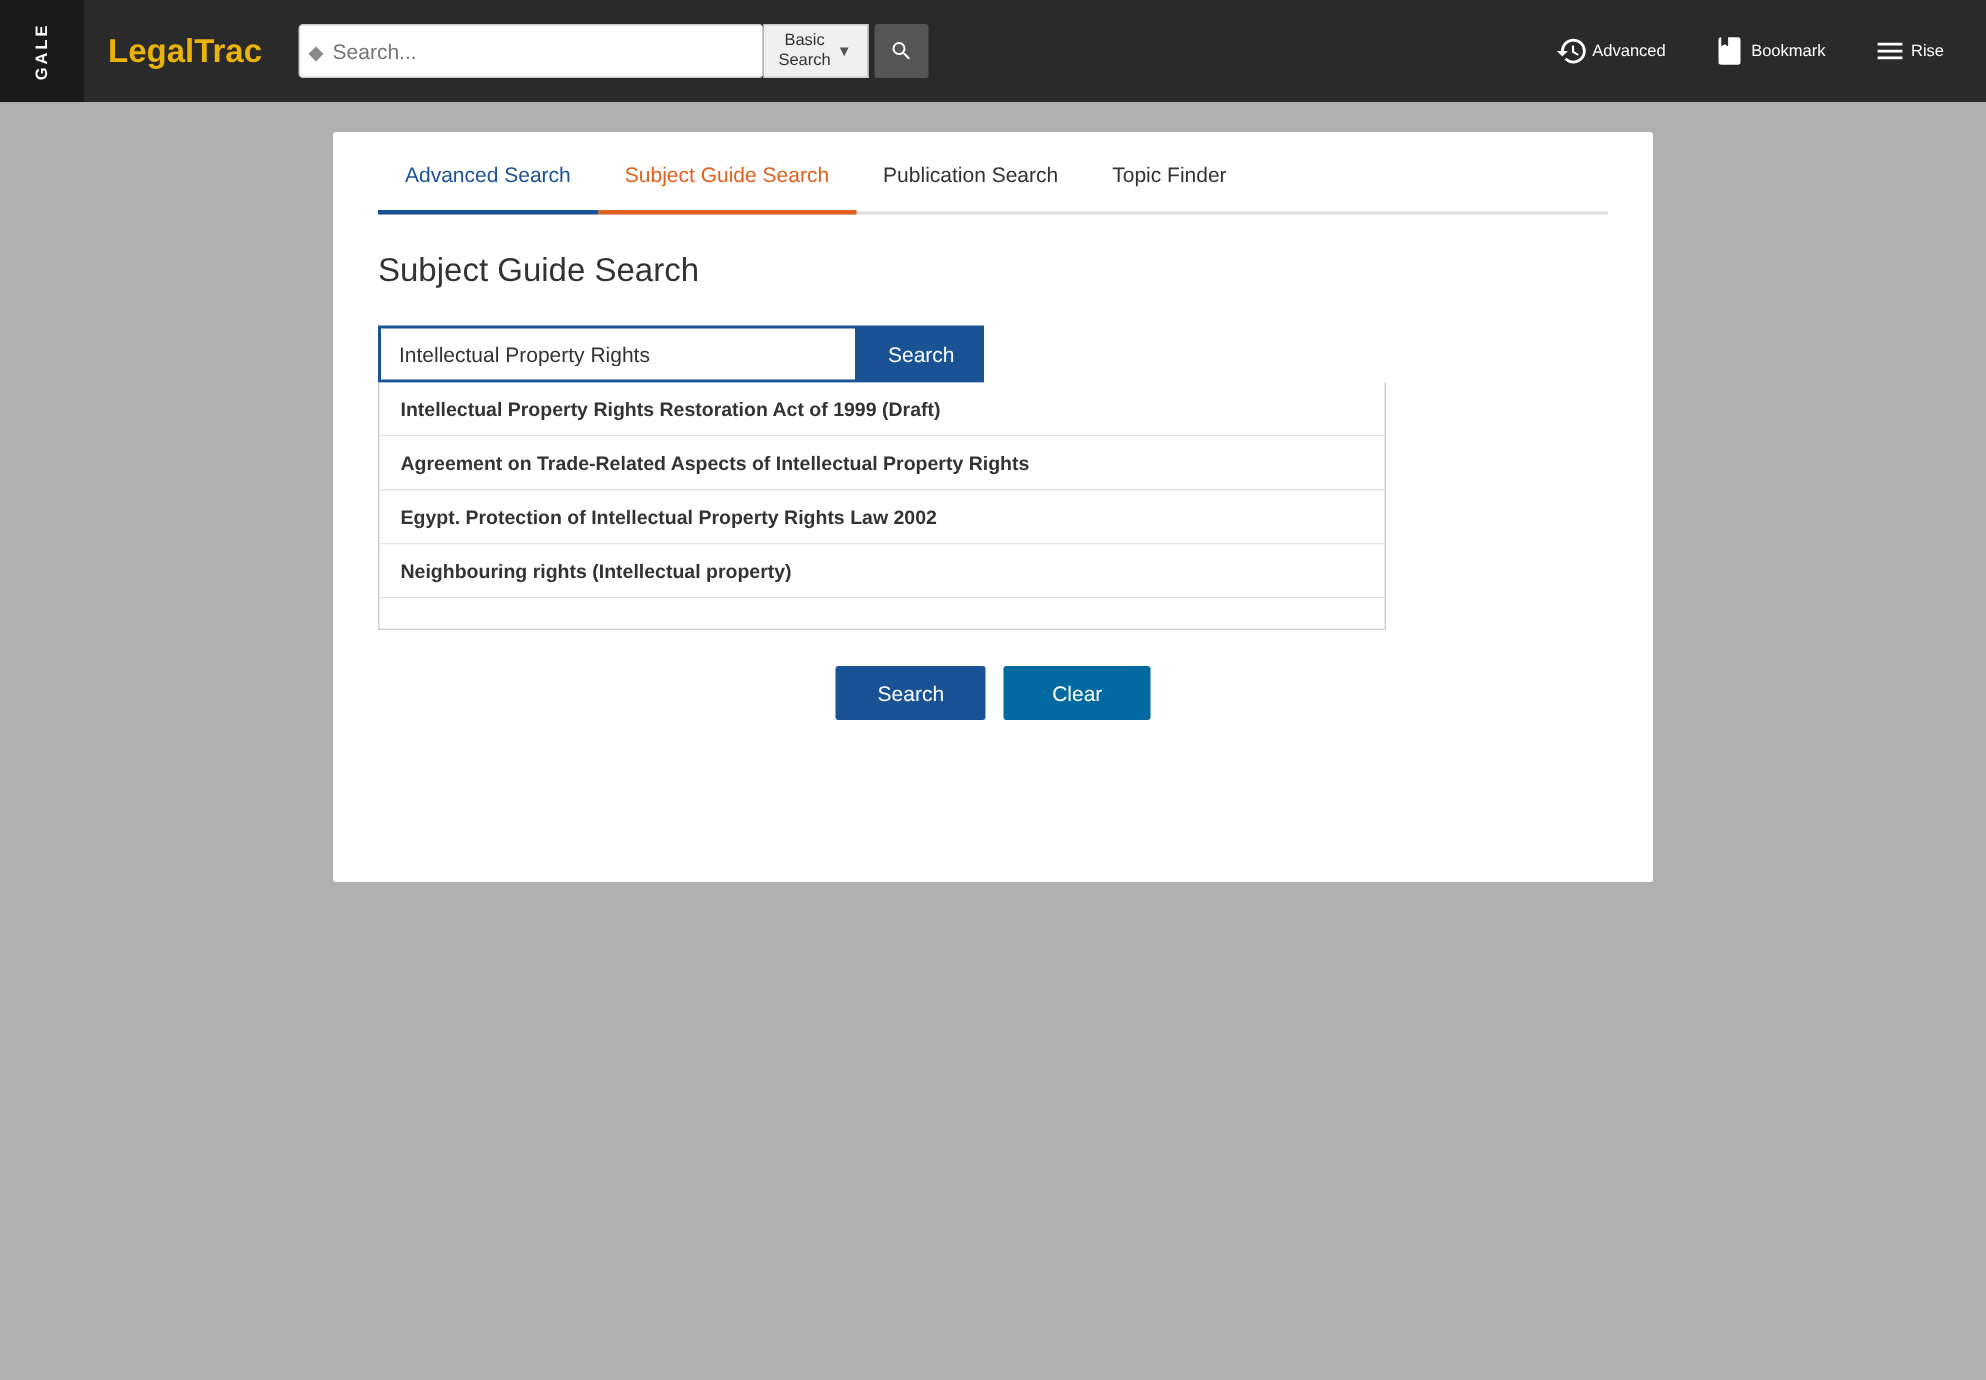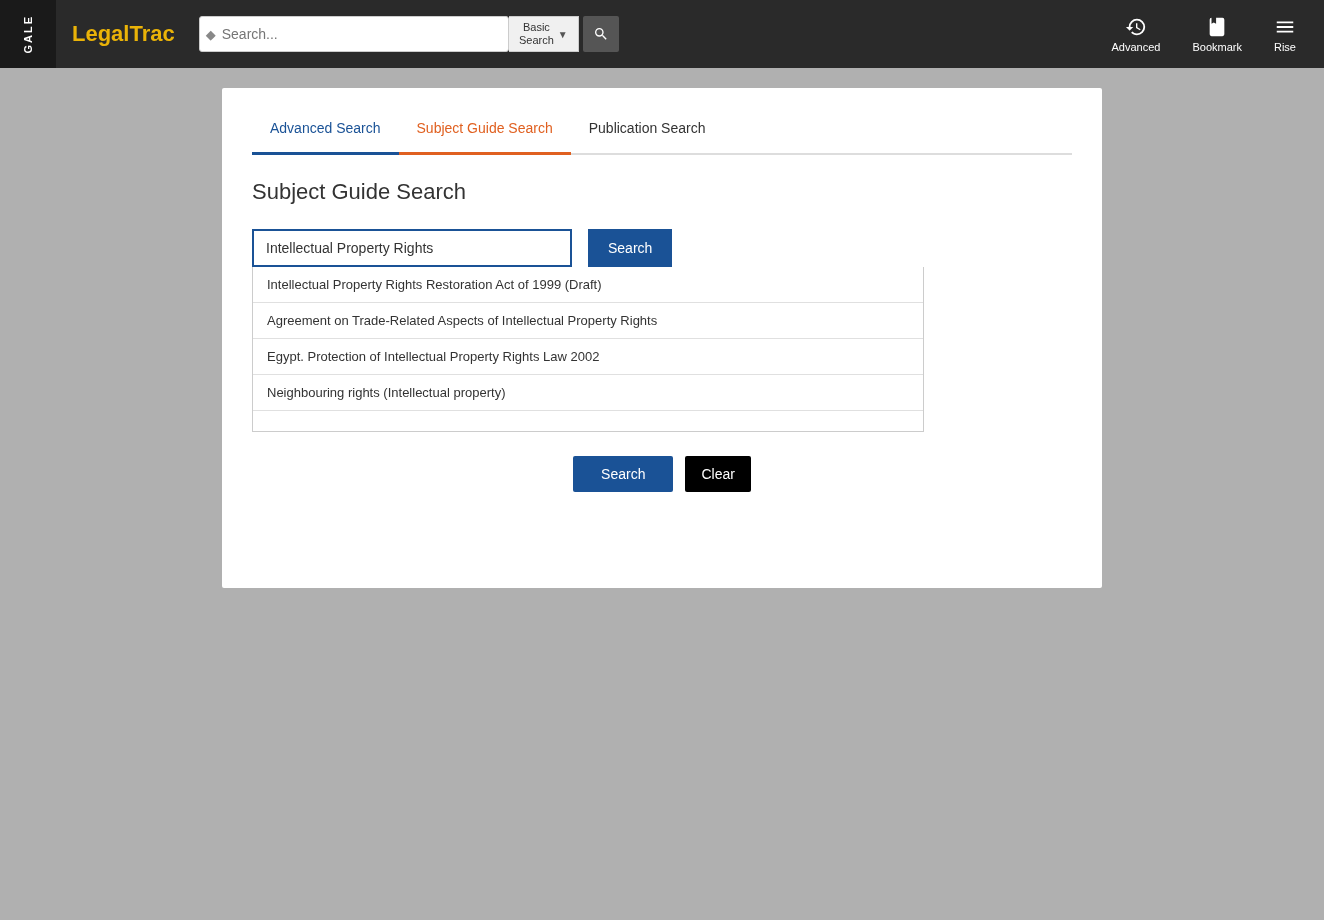--- a/index.html
+++ b/index.html
@@ -112,21 +112,21 @@
     }
     .nav-actions {
       display: flex;
       align-items: center;
       margin-left: auto;
       margin-right: 16px;
       gap: 8px;
     }
     .nav-action-btn {
       display: flex;
-      flex-direction: column;
+      flex-direction: row;
       align-items: center;
       background: transparent;
       border: none;
       color: white;
       cursor: pointer;
       padding: 4px 12px;
       font-size: 11px;
       gap: 3px;
     }
     .nav-action-btn svg {
@@ -151,21 +151,21 @@
       min-height: 500px;
       border-radius: 2px;
       padding: 0 30px 40px 30px;
     }
 
     
     .tabs {
       display: flex;
       border-bottom: 2px solid #ddd;
       margin-bottom: 24px;
-      padding-top: 16px;
+      padding-top: 4px;
     }
     .tab {
       padding: 16px 18px;
       font-size: 14px;
       cursor: pointer;
       color: #333;
       border-bottom: 3px solid transparent;
       margin-bottom: -2px;
       white-space: nowrap;
     }
@@ -175,21 +175,21 @@
       font-size: 22px;
       font-weight: normal;
       color: #333;
       margin-bottom: 24px;
     }
 
     
     .subject-search-row {
       display: flex;
       align-items: center;
-      gap: 16px;
+      gap: 0;
       margin-bottom: 0;
     }
     .subject-input {
       border: 2px solid #1a5296;
       outline: none;
       padding: 8px 12px;
       font-size: 14px;
       width: 320px;
       height: 38px;
       color: #333;
@@ -207,20 +207,21 @@
 
     
     .results-container {
       width: 672px;
       border: 1px solid #ccc;
       border-top: none;
       margin-top: 0;
       max-height: 260px;
       overflow-y: scroll;
       position: relative;
+      font-weight: bold;
     }
     .result-item {
       padding: 10px 14px;
       border-bottom: 1px solid #e0e0e0;
       font-size: 13px;
       color: #333;
       cursor: pointer;
       background: white;
     }
     .result-item:last-child {
@@ -237,24 +238,24 @@
     .btn-search {
       background: #1a5296;
       color: white;
       border: none;
       padding: 10px 28px;
       font-size: 14px;
       cursor: pointer;
       border-radius: 2px;
     }
     .btn-clear {
-      background: #000000;
-      color: white;
-      border: none;
-      padding: 10px 16px;
+      background: #0369a1;
+      color: white;
+      border: none;
+      padding: 10px 32px;
       font-size: 14px;
       cursor: pointer;
       border-radius: 2px;
     }
 
     
     .results-container::-webkit-scrollbar {
       width: 12px;
     }
     .results-container::-webkit-scrollbar-track {
@@ -318,20 +319,23 @@
 
     <div class="tabs">
       <div class="tab" style="color:#1a5296; border-bottom:3px solid #1a5296; margin-bottom:-2px;">
         <span>Advanced Search</span>
       </div>
       <div class="tab" style="color:#e06020; border-bottom:3px solid #e06020; margin-bottom:-2px;">
         <span>Subject Guide Search</span>
       </div>
       <div class="tab">
         <span>Publication Search</span>
+      </div>
+      <div class="tab">
+        <span>Topic Finder</span>
       </div>
     </div>
 
     <h1 class="page-title">Subject Guide Search</h1>
 
     <div class="subject-search-row">
       <input class="subject-input" type="text" value="Intellectual Property Rights " style="">
       <button class="subject-search-btn">
         <span>Search</span>
       </button>

